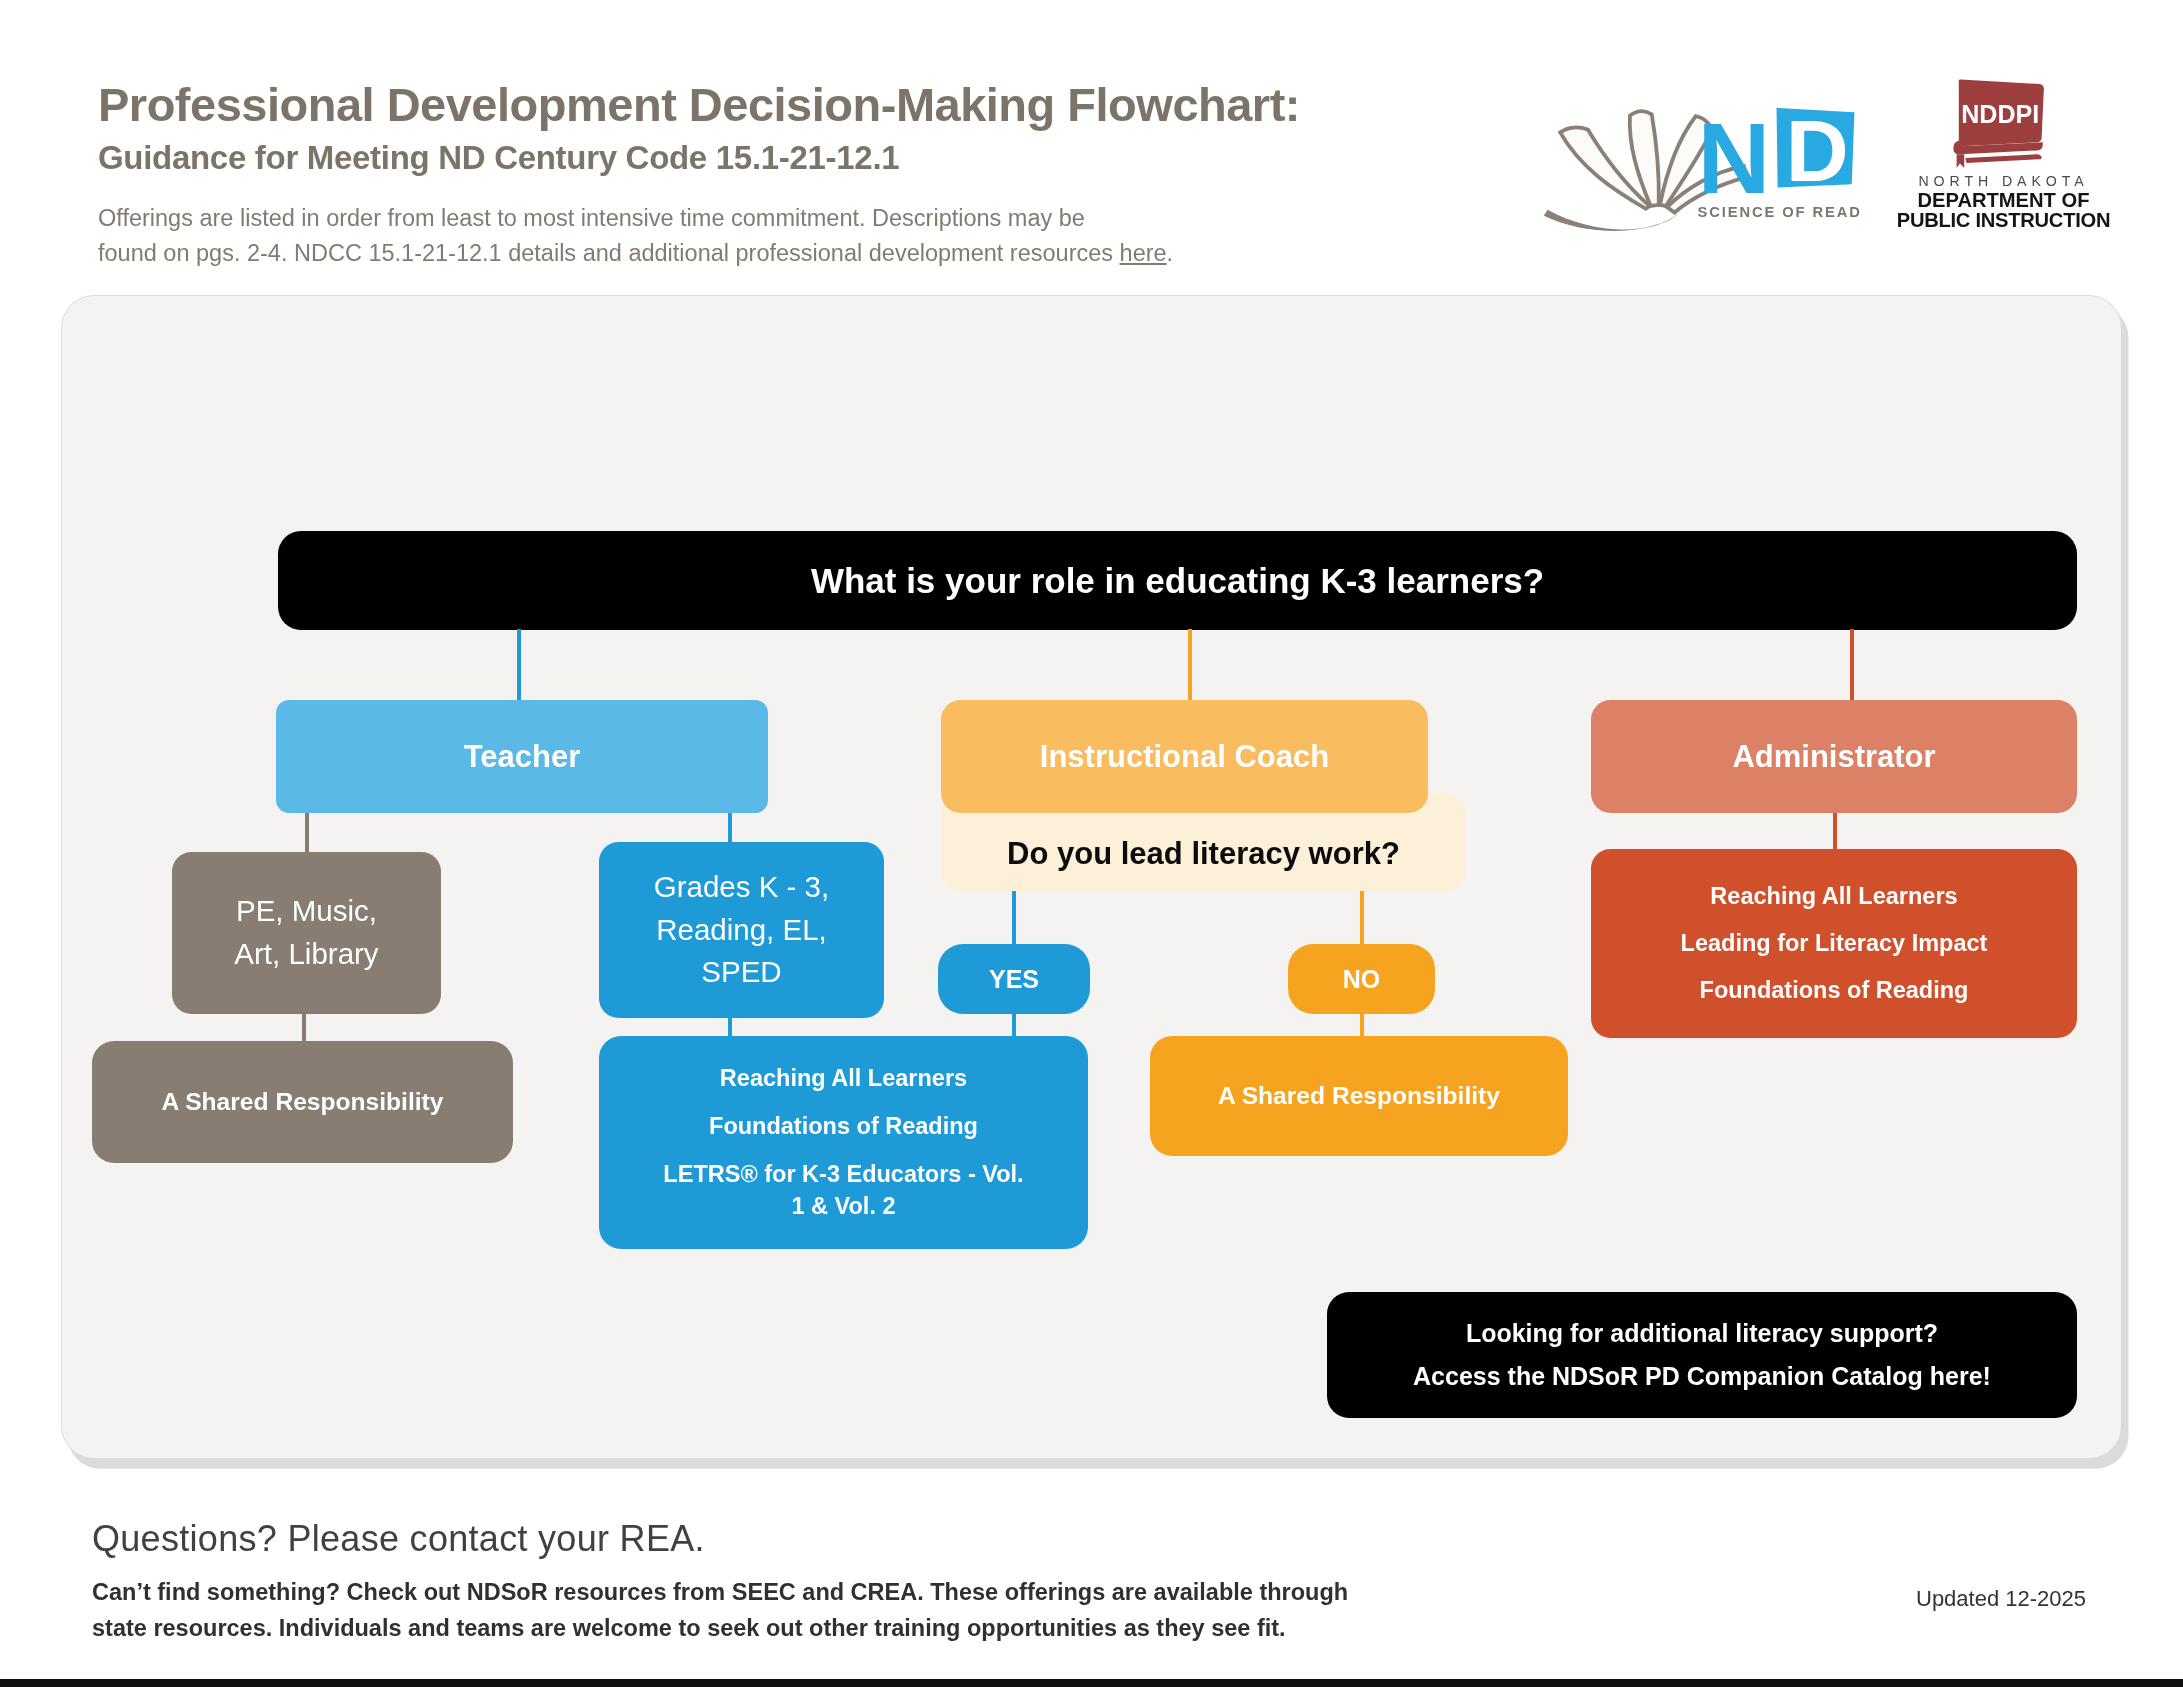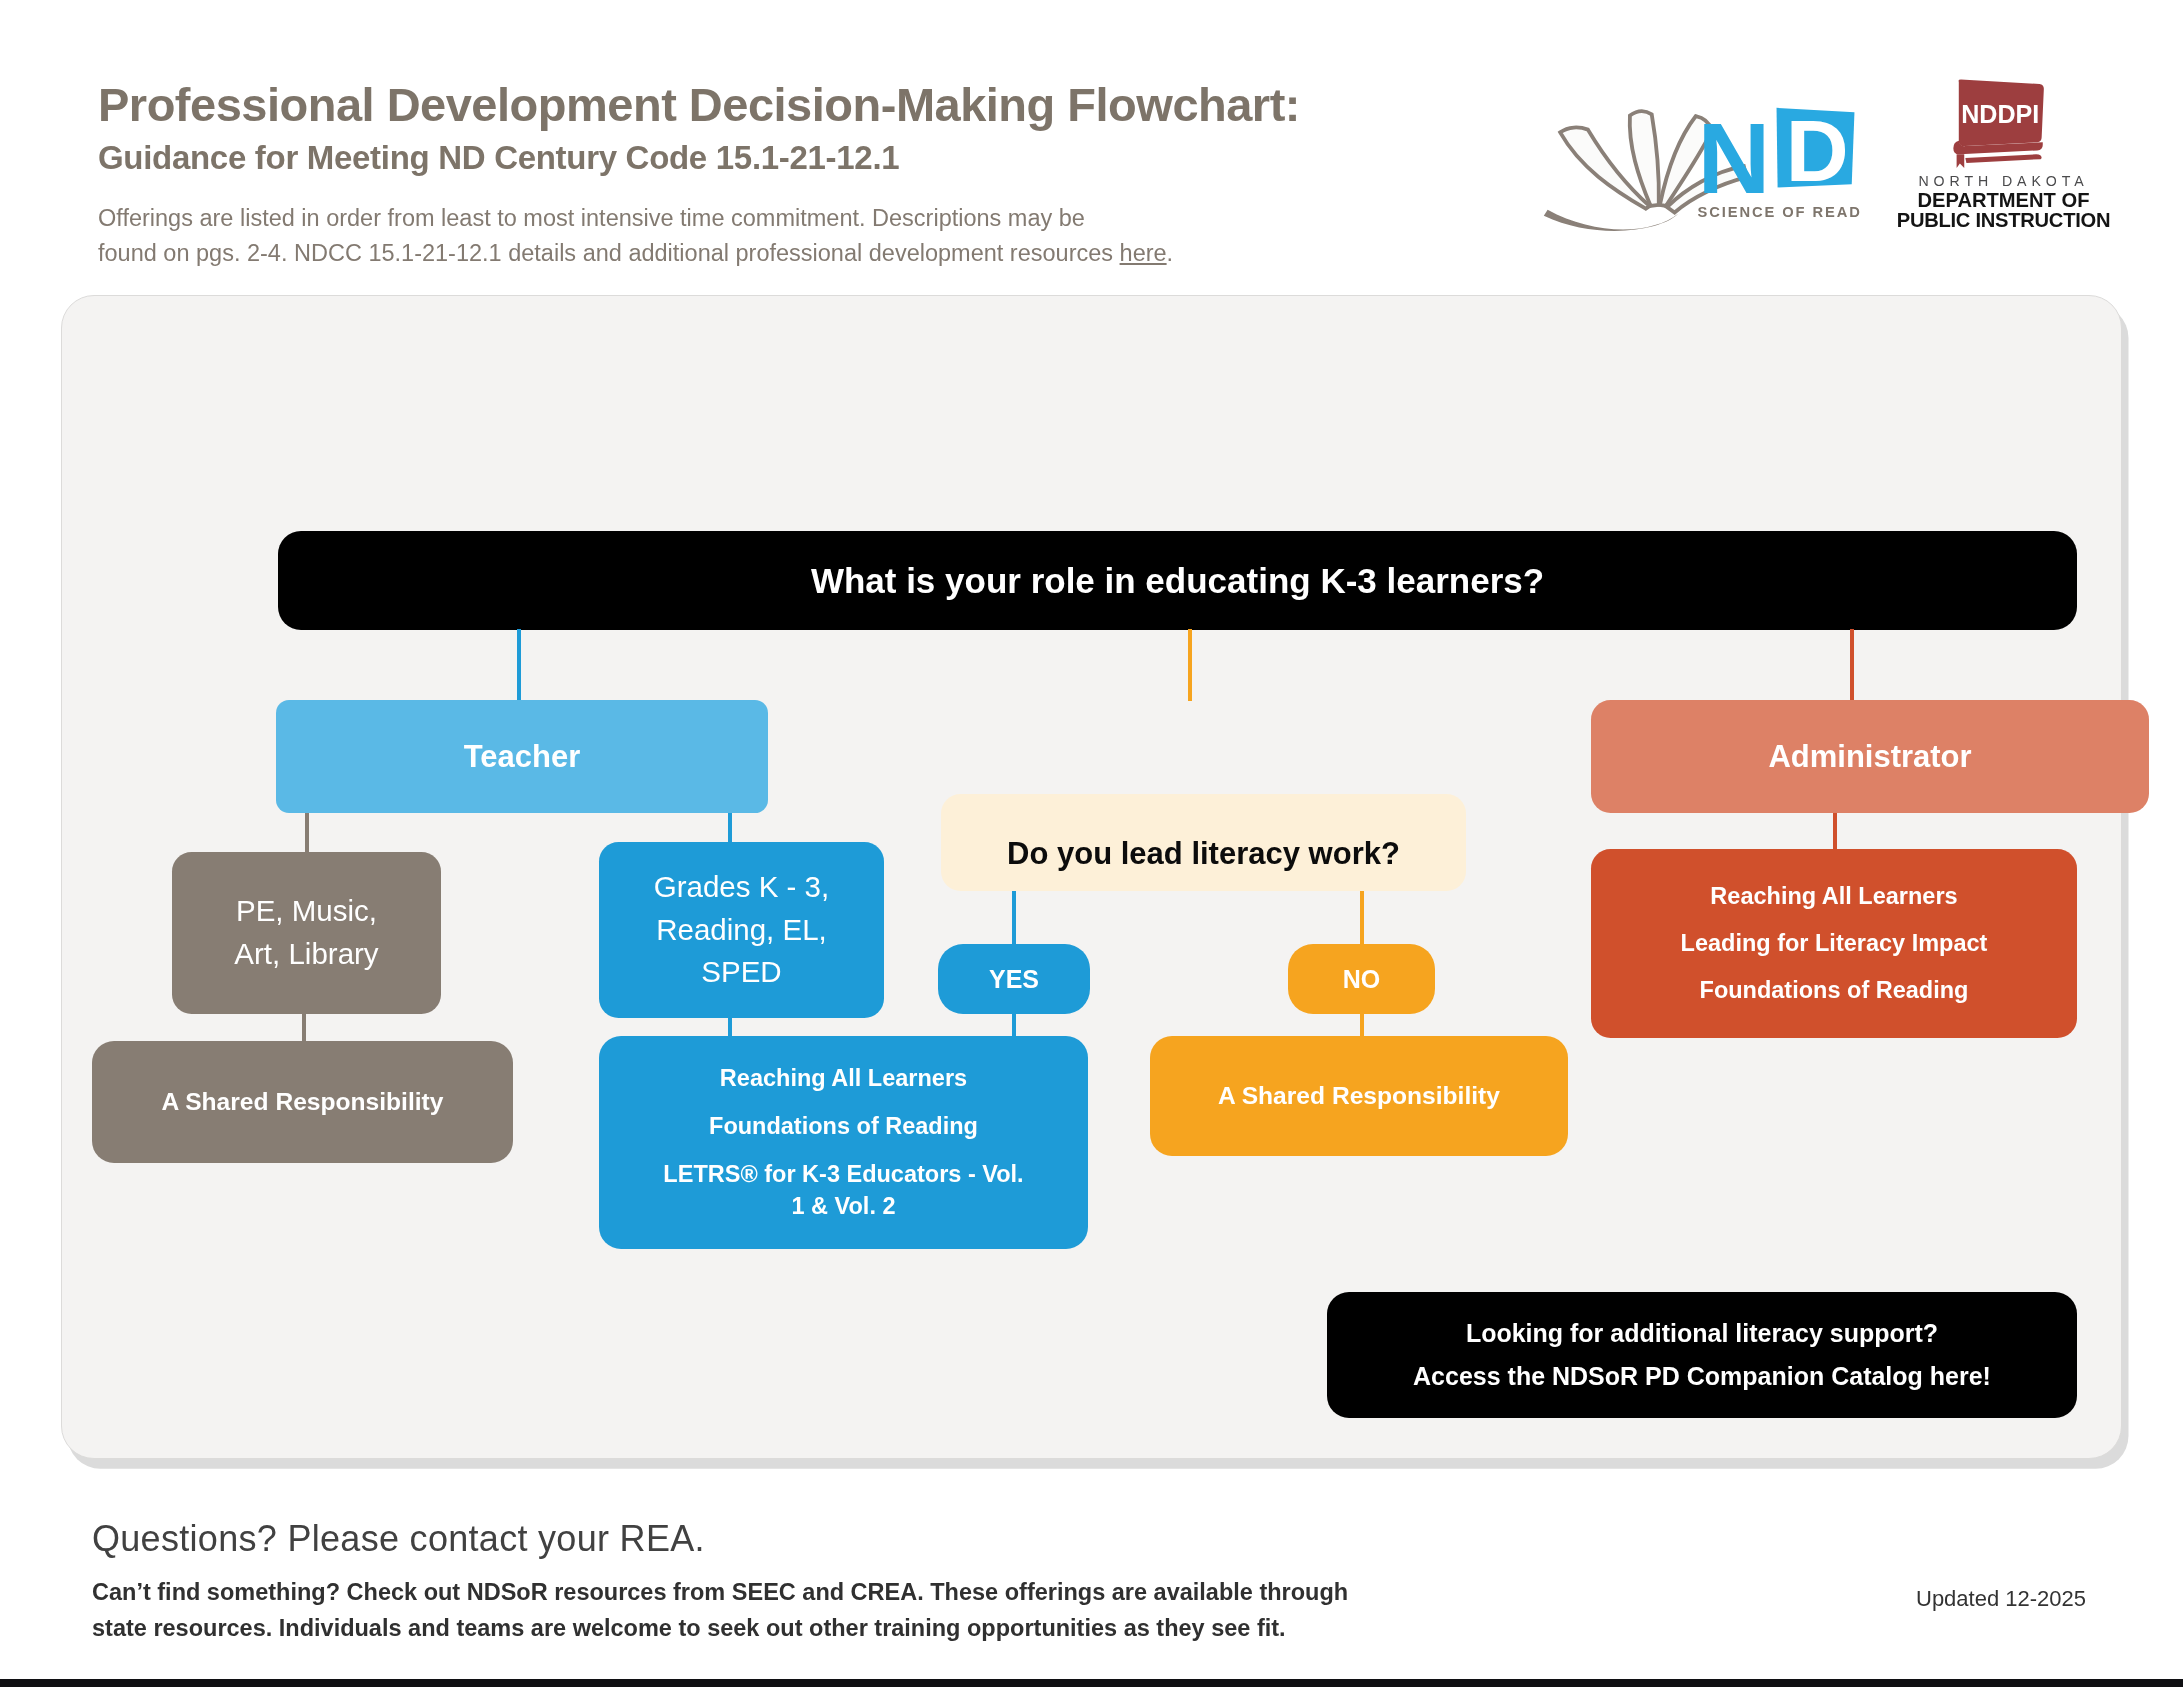--- a/index.html
+++ b/index.html
@@ -29,21 +29,21 @@
          background:var(--panel-bg); border:1.6px solid var(--panel-border);
          border-radius:33px; box-shadow:6.5px 9.8px 0 #dbdbdb;}
 
   .fbox{position:absolute; display:flex; flex-direction:column; align-items:center; justify-content:center;
         text-align:center; color:#ffffff; font-weight:bold;}
   .q-box{left:278px; top:531px; width:1799px; height:99px; background:var(--black-box);
          border-radius:23px; font-size:35px;}
   .role{font-size:31px; border-radius:19.6px;}
   .teacher-box{left:276px; top:700px; width:492px; height:113px; background:var(--teacher-blue); z-index:3;border-radius:13px;}
   .coach-box{left:941px; top:700px; width:487px; height:113px; background:var(--coach-orange); z-index:3;}
-  .admin-box{left:1591px; top:700px; width:558px; height:113px; background:var(--admin-salmon); z-index:3;}
+  .admin-box{left:1591px; top:700px; width:486px; height:113px; background:var(--admin-salmon); z-index:3;}
 
   .cream-box{left:941px; top:794px; width:525px; height:97px; background:var(--cream);
              border-radius:19.6px; z-index:2; color:#0c0c0c; font-size:31px; justify-content:flex-end; padding-bottom:18.6px;}
 
   .specials-box{left:172px; top:852px; width:269px; height:162px; background:var(--brown-gray);
                 border-radius:19.6px; font-size:29.5px; font-weight:500; line-height:1.45; z-index:2;}
   .core-box{left:599px; top:842px; width:285px; height:176px; background:var(--strong-blue);
             border-radius:19.6px; font-size:29.5px; font-weight:500; line-height:1.45; z-index:2;}
 
   .pill{border-radius:25px; font-size:25px; z-index:2;}
@@ -131,20 +131,23 @@
   <div class="connector c-orange" style="left:1360px; top:1014px; height:23.5px;"></div>
   <div class="connector c-red" style="left:1833px; top:813px; height:37px;"></div>
 
   <div class="fbox q-box">
     <span>What is your role in educating K-3 learners?</span>
   </div>
 
   <div class="fbox role teacher-box">
     <span>Teacher</span>
   </div>
+  <div class="fbox role coach-box">
+    <span>Instructional Coach</span>
+  </div>
   <div class="fbox role admin-box">
     <span>Administrator</span>
   </div>
 
   <div class="fbox cream-box">
     <span>Do you lead literacy work?</span>
   </div>
 
   <div class="fbox specials-box">
     <span>PE, Music,</span>

